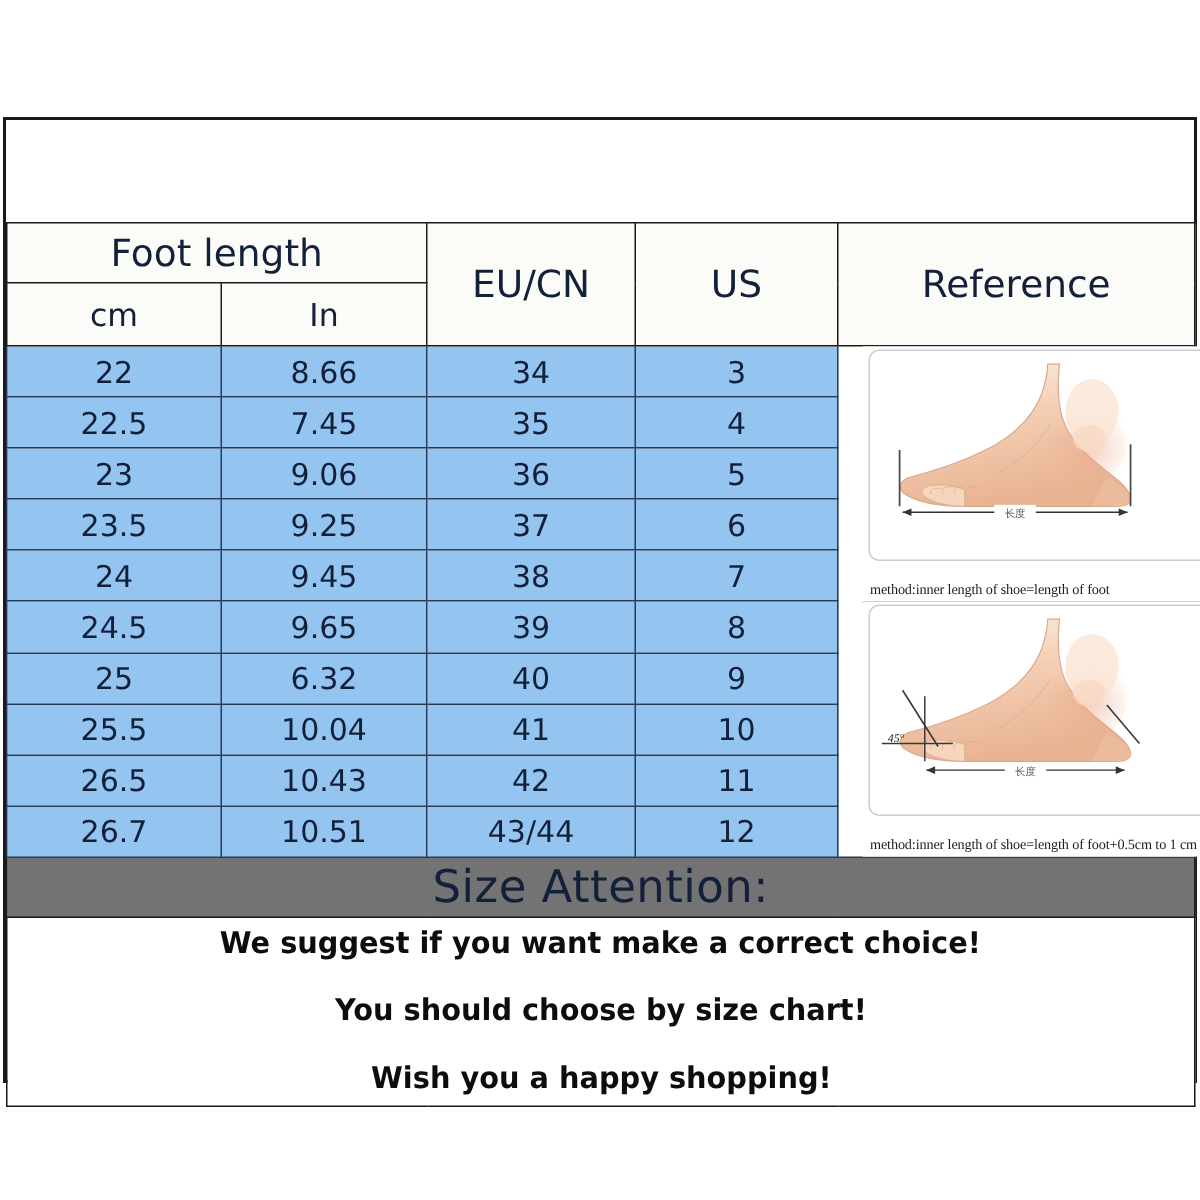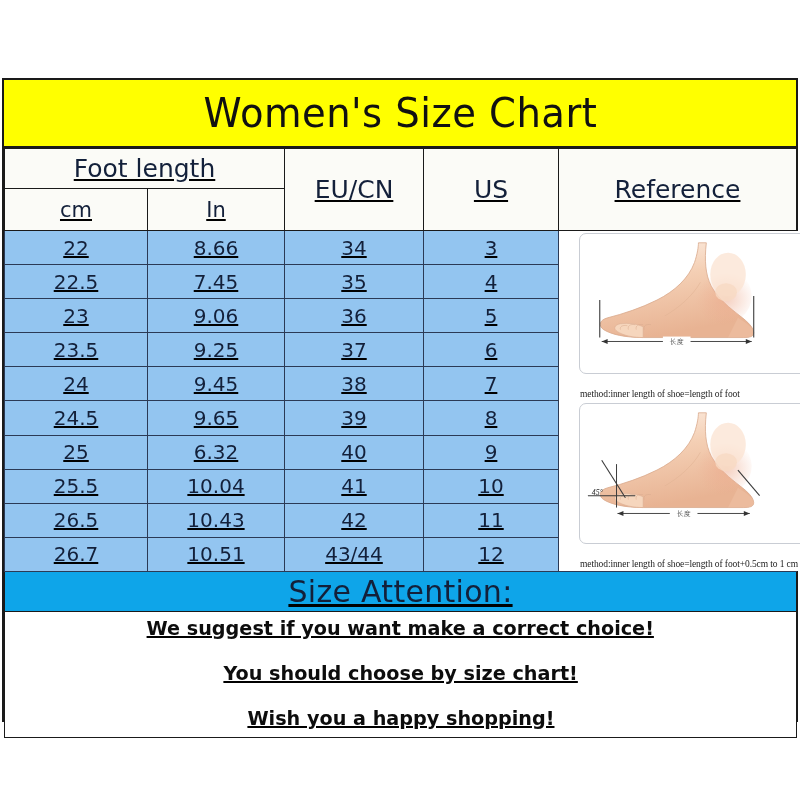--- a/index.html
+++ b/index.html
@@ -59,21 +59,20 @@
   .table-wrap {
     position: absolute;
     left: 0;
     top: 68px;
     width: 100%;
   }
   table.size-table {
     border-collapse: collapse;
     width: 792px;
     table-layout: fixed;
-    text-decoration: underline;
   }
   table.size-table td,
   table.size-table th {
     border: 1px solid #2b3a55;
     padding: 0;
     margin: 0;
     text-align: center;
     vertical-align: middle;
     font-family: "DejaVu Sans", sans-serif;
     font-weight: 400;
@@ -146,21 +145,21 @@
   .ref-divider {
     position: absolute;
     left: 0; right: 0;
     top: 170px;
     height: 1px;
     background: #2b3a55;
   }
 
   
   .attn-row {
-    background: #0ea5e9;
+    background: #737373;
     height: 40px;
     border: 1px solid #1a1a1a !important;
   }
   .attn-title {
     font-family: "DejaVu Sans", sans-serif;
     font-size: 30px;
     color: #bf3030;
     letter-spacing: 0.3px;
   }
   .note-row {
@@ -184,23 +183,20 @@
     line-height: 1.05;
     transform: scaleX(0.96);
   }
 </style>
 </head>
 <body>
 
 <div id="root">
   <div class="chart-frame">
 
-    <div class="title-banner">
-      <span class="title-text">Women's Size Chart</span>
-    </div>
 
     <div class="table-wrap">
       <table class="size-table">
         <colgroup>
           <col style="width:143px">
           <col style="width:137px">
           <col style="width:139px">
           <col style="width:135px">
           <col style="width:238px">
         </colgroup>

